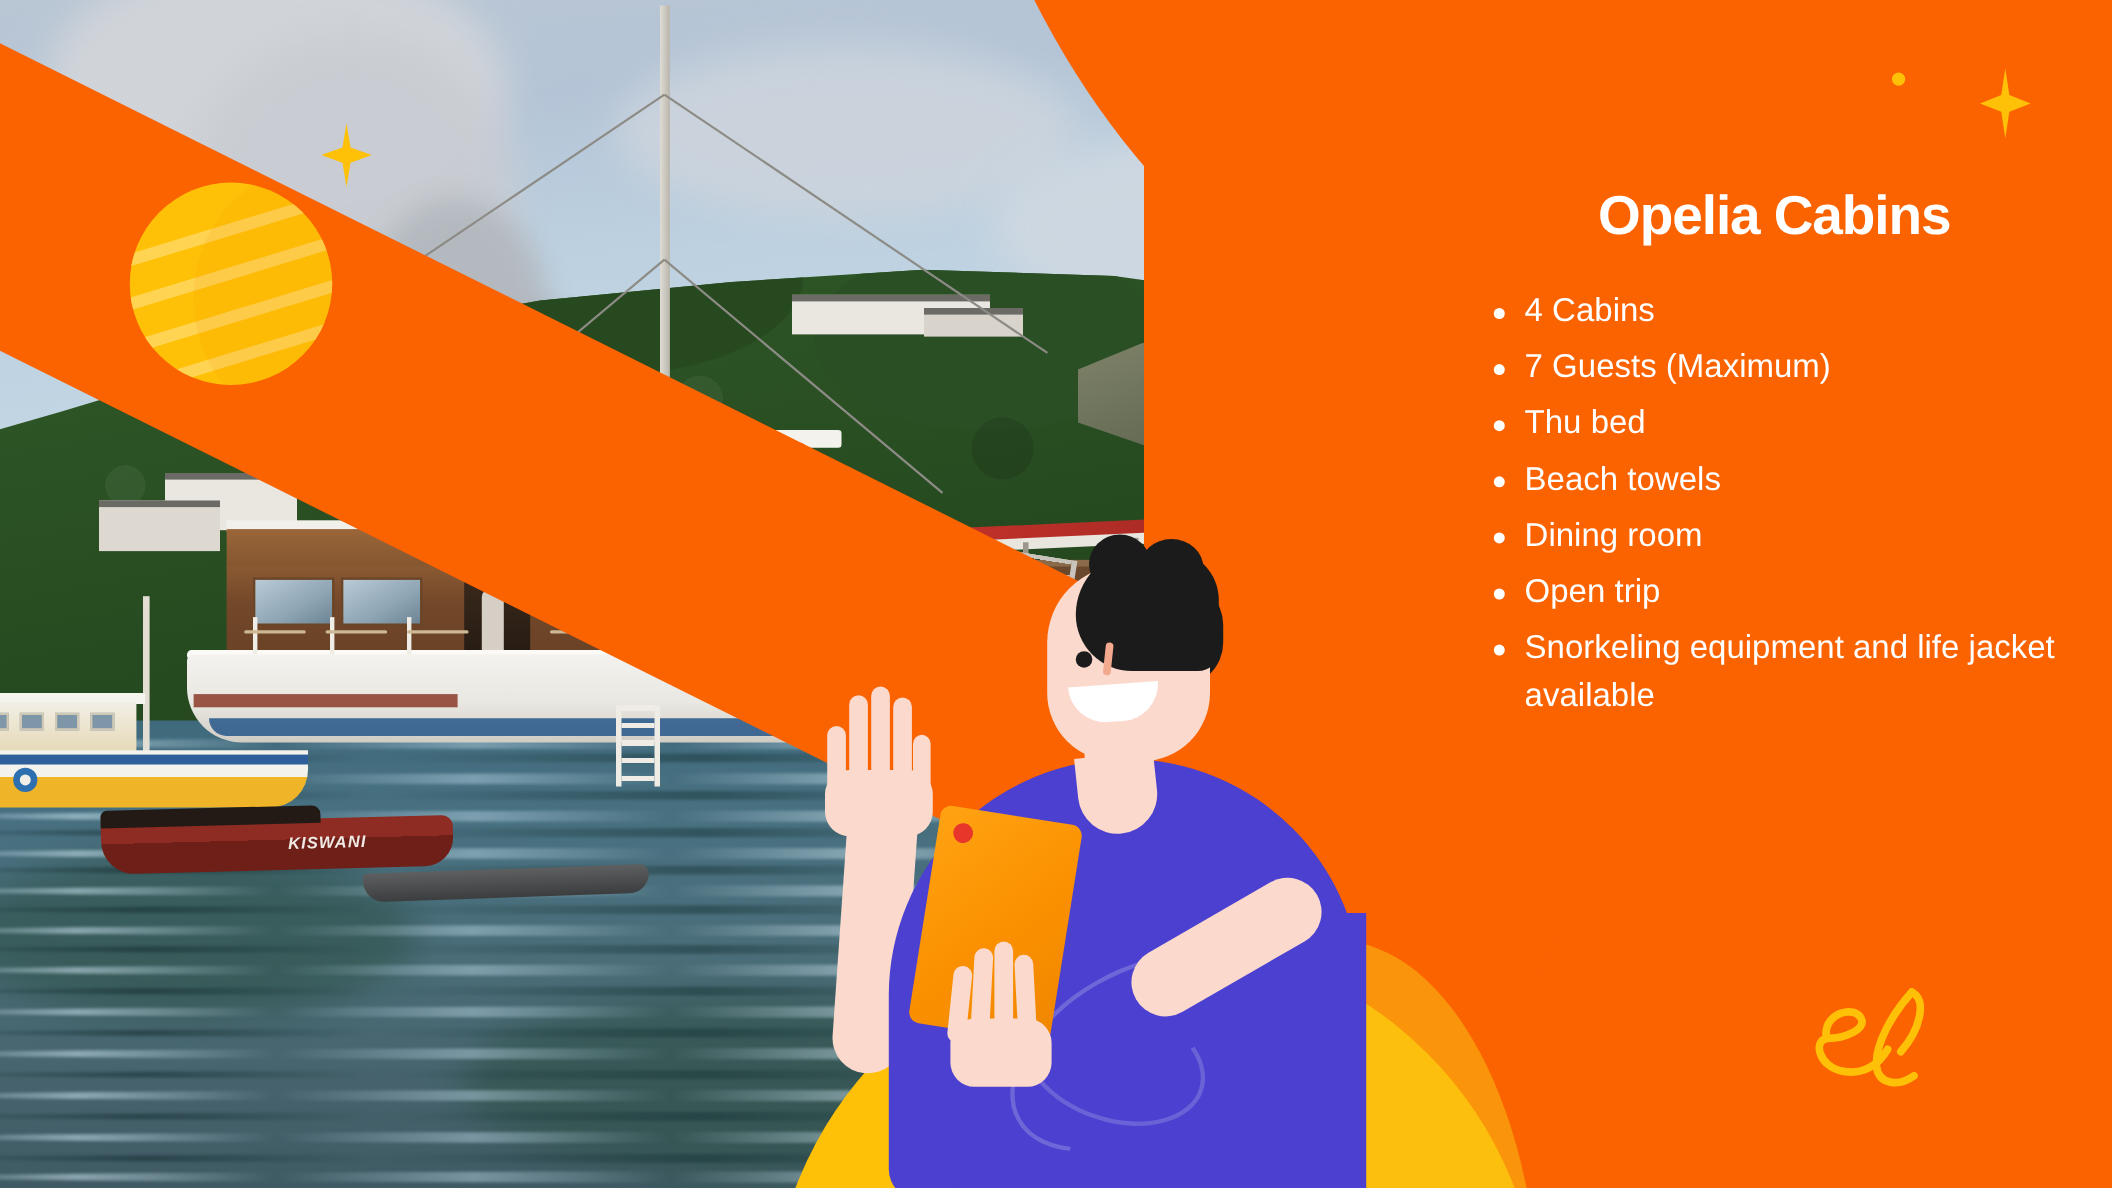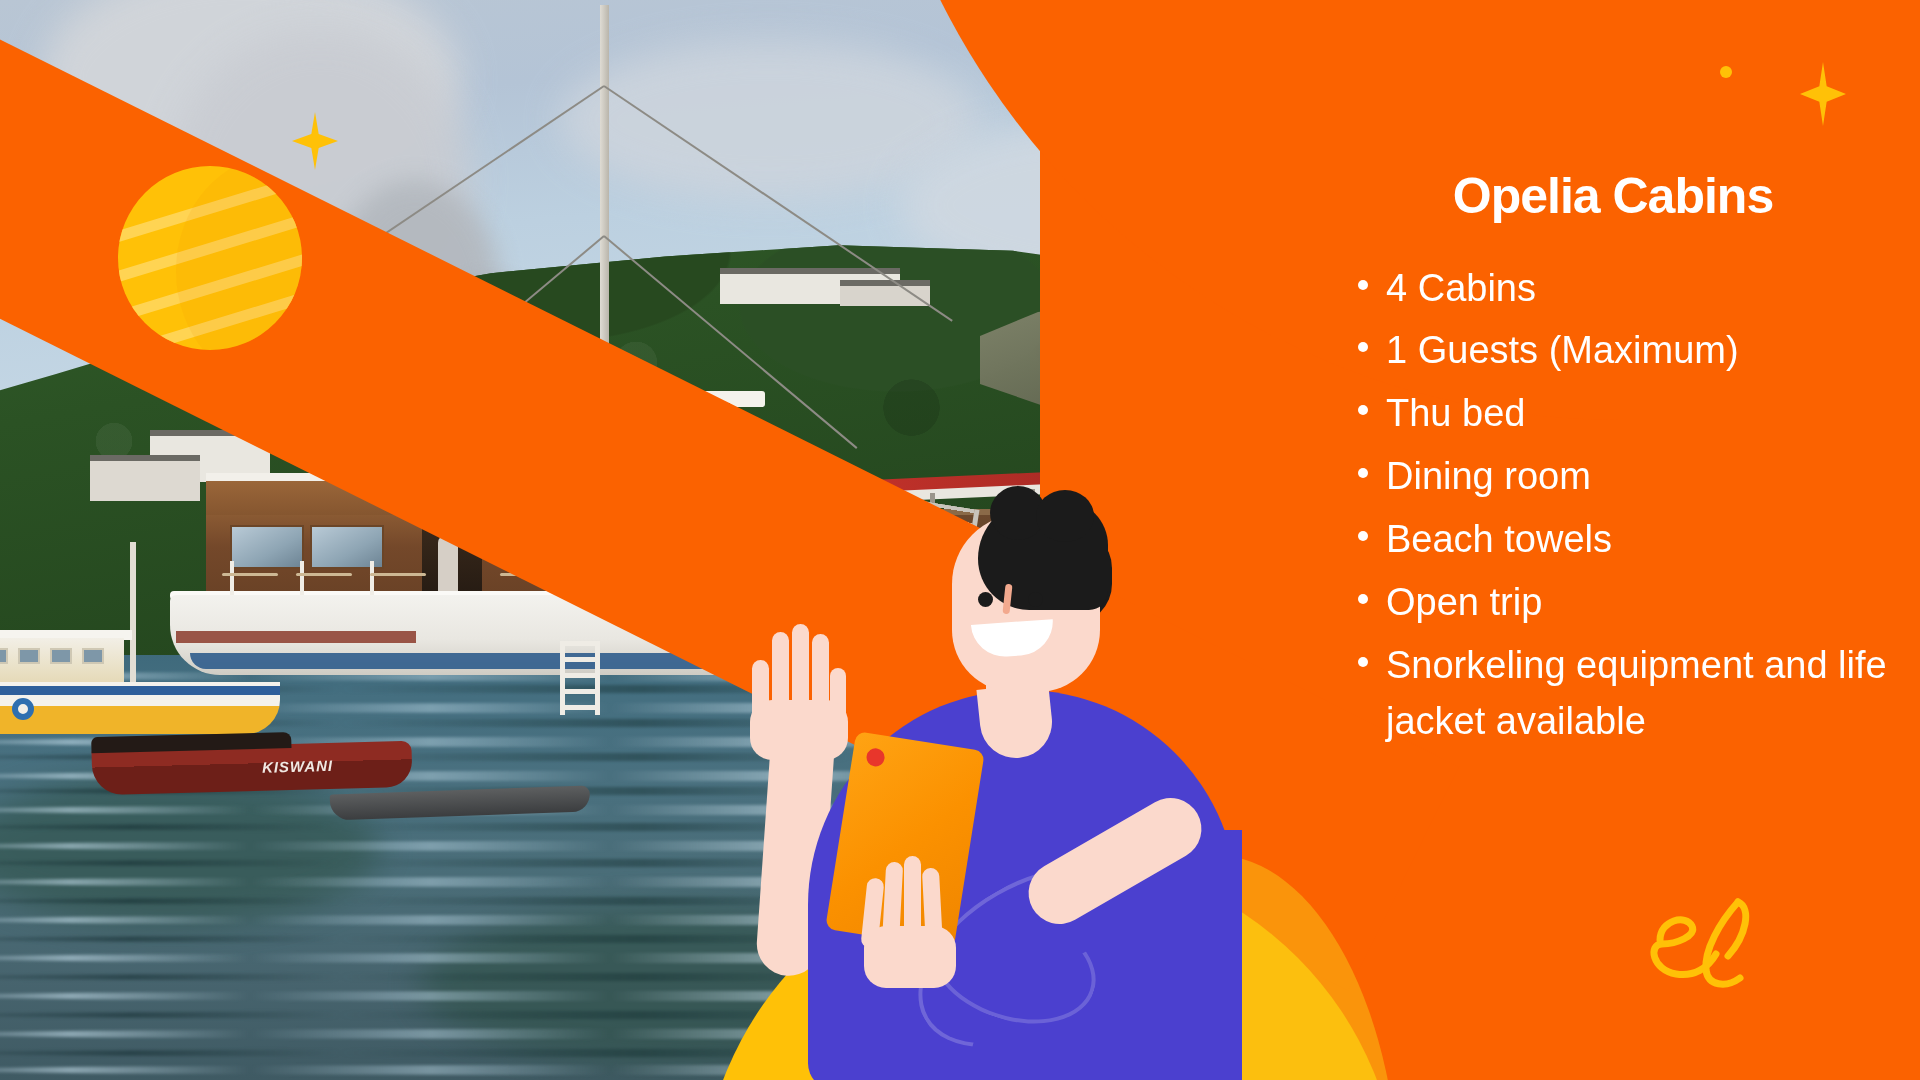--- a/index.html
+++ b/index.html
@@ -238,21 +238,21 @@
     transform:rotate(-30deg); border-right-color:transparent; border-bottom-color:transparent;}
   .swoosh2{ position:absolute; left:238px; top:410px; width:170px; height:110px;
     border:4px solid rgba(255,255,255,.18); border-radius:50%;
     transform:rotate(18deg); border-left-color:transparent; border-top-color:transparent;}
 
   
   #panel{ position:absolute; left:1340px; top:170px; width:560px; }
   #title{ color:#fff; font-size:50px; font-weight:bold; letter-spacing:-1px;
     line-height:1.05; text-align:center; padding-right:14px; }
   #features{ list-style:none; margin-top:38px; }
-  #features li{ position:relative; color:#fff; font-size:38px; line-height:1.47;
+  #features li{ position:relative; color:#fff; font-size:30px; line-height:1.47;
     padding-left:46px; margin-bottom:7px; }
   #features li::before{ content:""; position:absolute; left:18px; top:19px;
     width:10px; height:10px; border-radius:50%; background:#fff; }
 
   
   #logo{ position:absolute; left:1642px; top:888px; width:130px; height:110px; }
 </style>
 </head>
 <body>
 
@@ -442,24 +442,24 @@
       <div class="finger" style="left:46px; top:0px;  width:17px; height:92px;"></div>
       <div class="finger" style="left:66px; top:12px; width:17px; height:82px; transform:rotate(-3deg);"></div>
       <div class="palm" style="left:6px;  top:70px; width:92px; height:62px;"></div>
     </div>
   </div>
 
   <div id="panel">
     <div id="title">Opelia Cabins</div>
     <ul id="features">
         <li>4 Cabins</li>
-        <li>1 Guests (Maximum)</li>
+        <li>7 Guests (Maximum)</li>
         <li>Thu bed</li>
+        <li>Beach towels</li>
         <li>Dining room</li>
-        <li>Beach towels</li>
         <li>Open trip</li>
         <li>Snorkeling equipment and life jacket available</li>
       </ul>
   </div>
 
   <svg id="logo" viewBox="0 0 130 110">
     <path d="M18 52 C18 32, 44 26, 50 38 C55 48, 34 56, 20 56 C6 56, 10 82, 34 86
              C52 89, 66 80, 74 66" fill="none" stroke="#FFC107" stroke-width="7" stroke-linecap="round"></path>
     <path d="M96 14 C78 34, 62 62, 64 82 C66 98, 84 100, 98 90" fill="none" stroke="#FFC107" stroke-width="7" stroke-linecap="round"></path>
     <path d="M96 14 C110 20, 104 48, 86 68" fill="none" stroke="#FFC107" stroke-width="7" stroke-linecap="round"></path>

